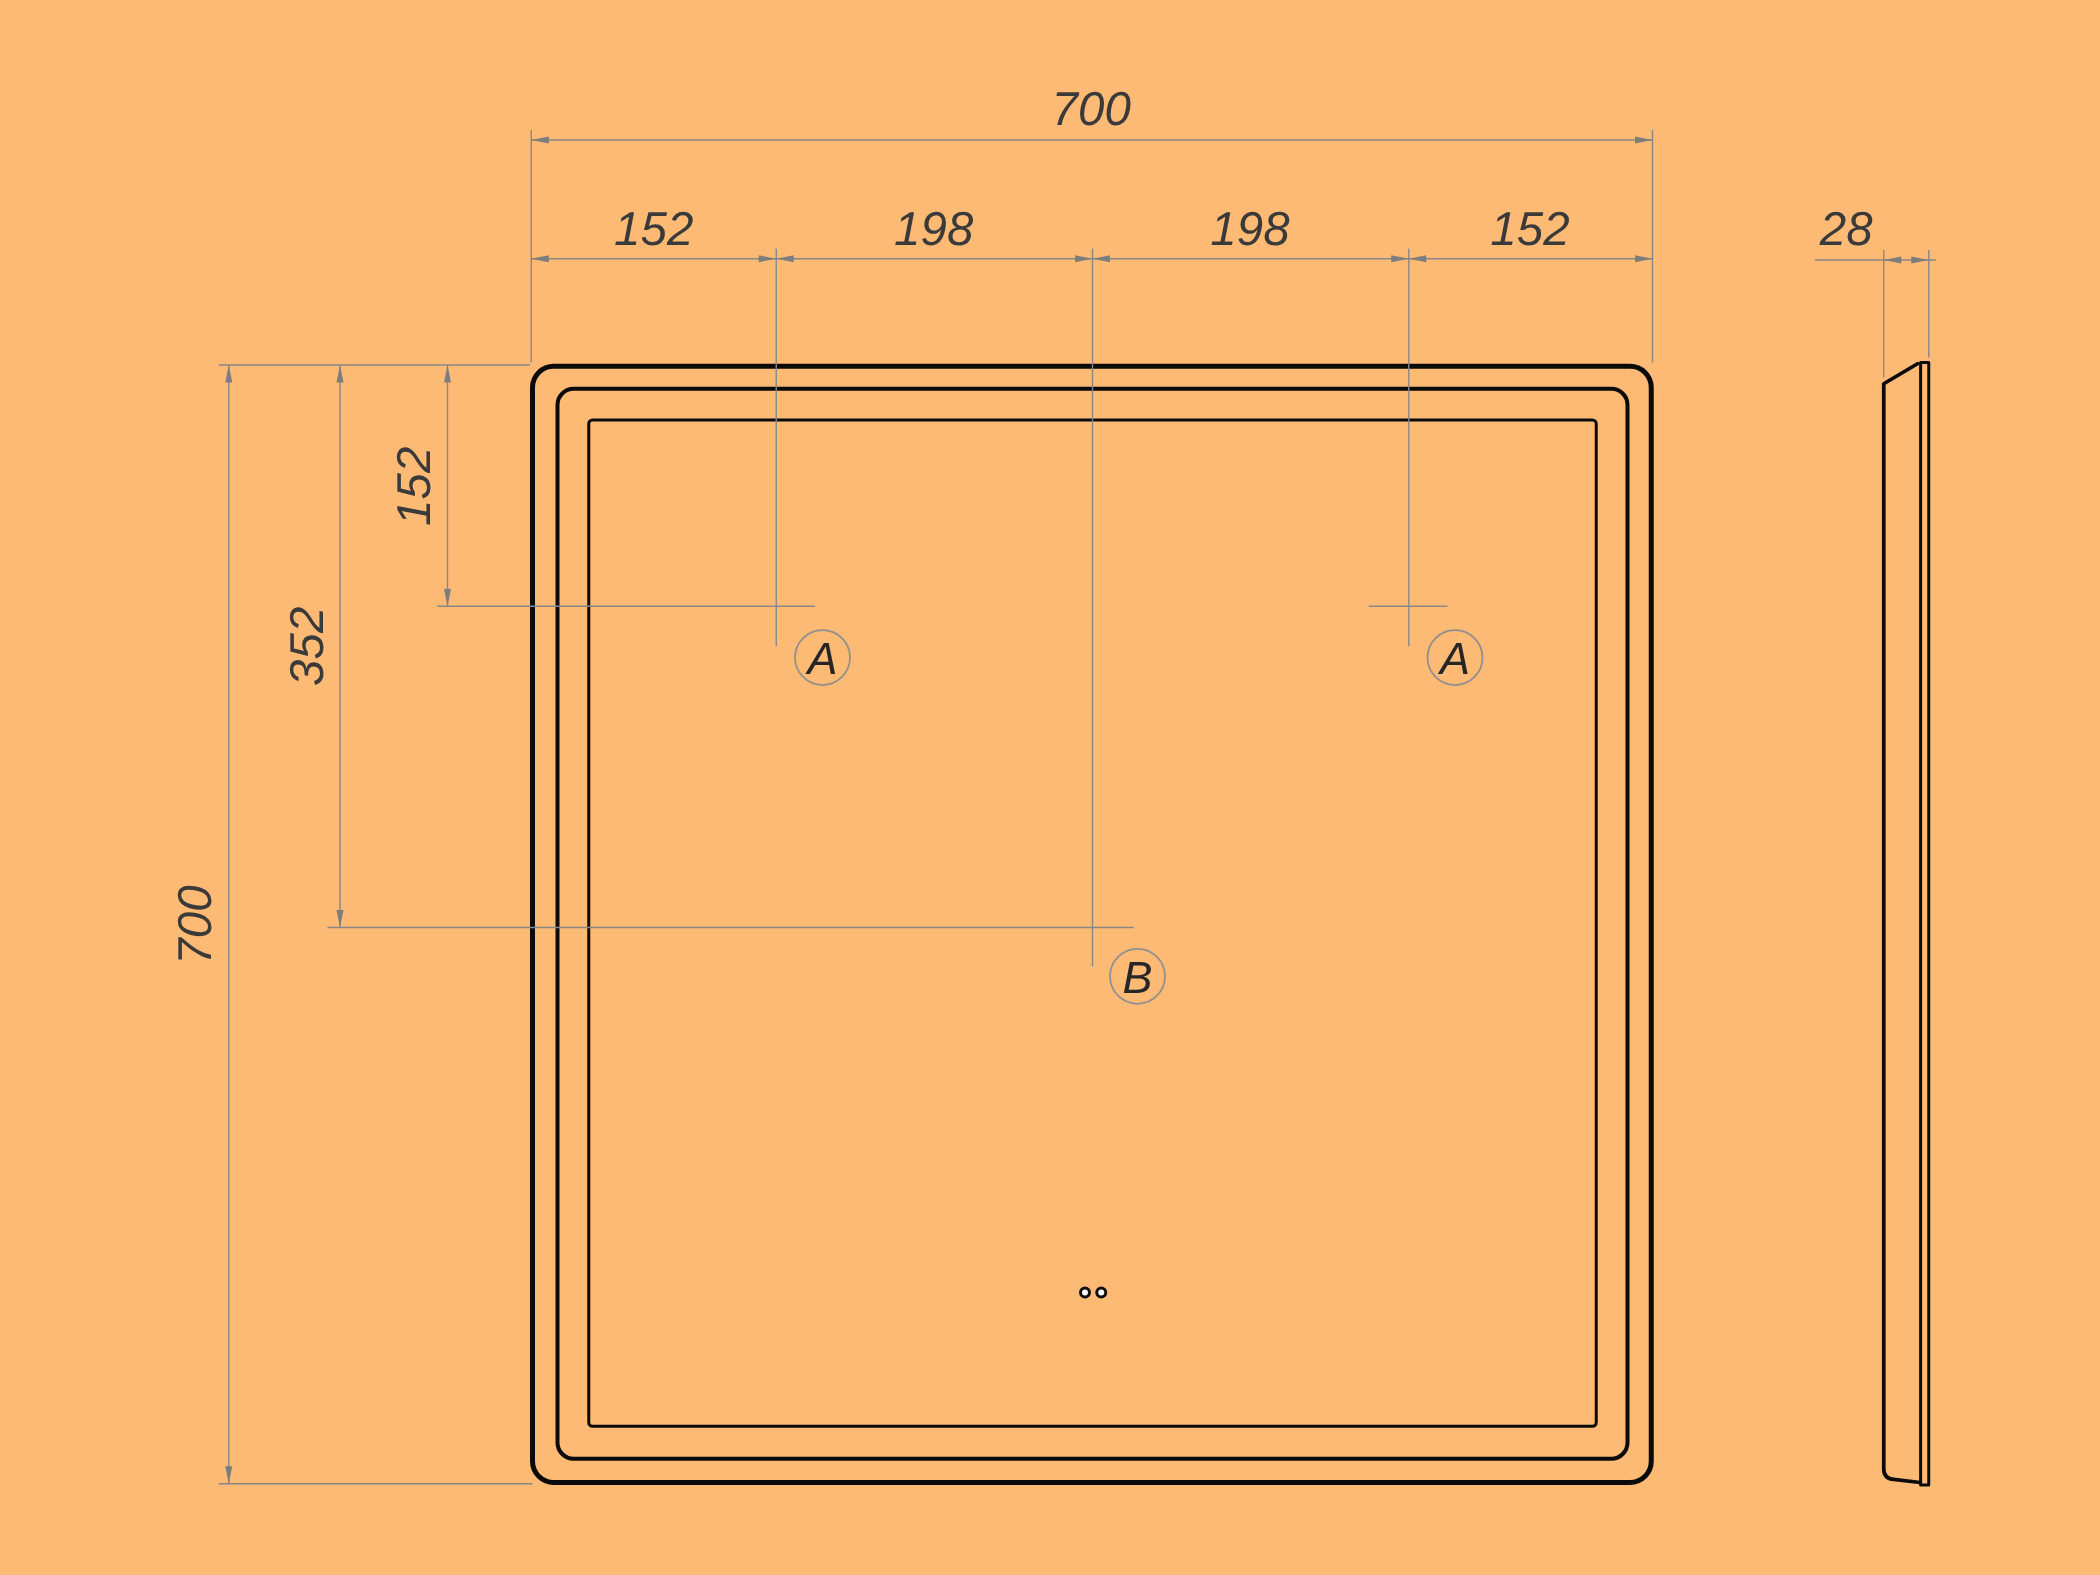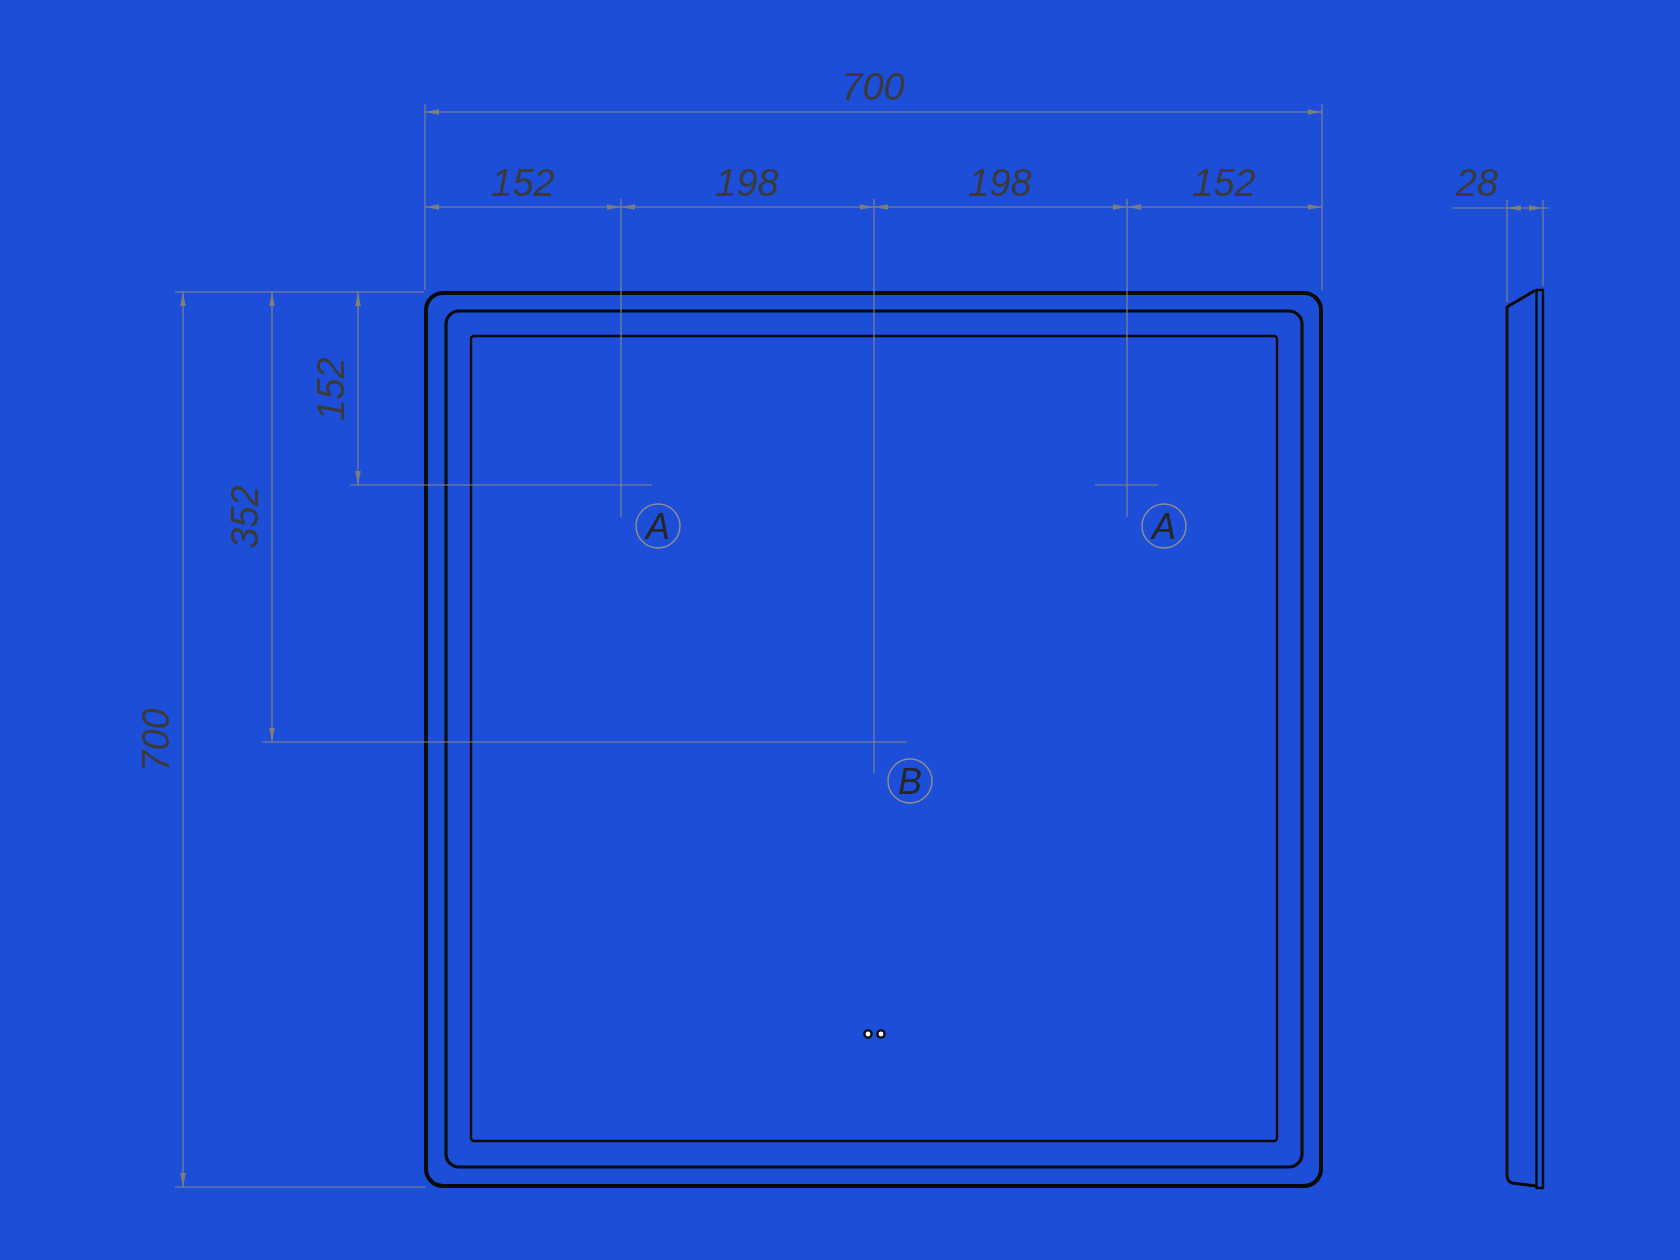--- a/index.html
+++ b/index.html
@@ -6,21 +6,21 @@
     margin: 0;
     padding: 0;
     background: #ffffff;
     width: 1680px;
     height: 1260px;
     overflow: hidden;
   }
   .drawing-wrap {
     width: 1680px;
     height: 1260px;
-    background: #1d4ed8;
+    background: #fdba74;
   }
   svg { display: block; }
   .thick  { stroke: #0b0b0b; fill: none; stroke-linejoin: round; stroke-linecap: round; }
   .dimln  { stroke: #878787; stroke-width: 1.1; fill: none; }
   .arrowh { fill: #7d7d7d; stroke: none; }
   .dimtext {
     font-family: "Liberation Sans", sans-serif;
     font-style: italic;
     font-size: 38px;
     fill: #3a3a3a;

